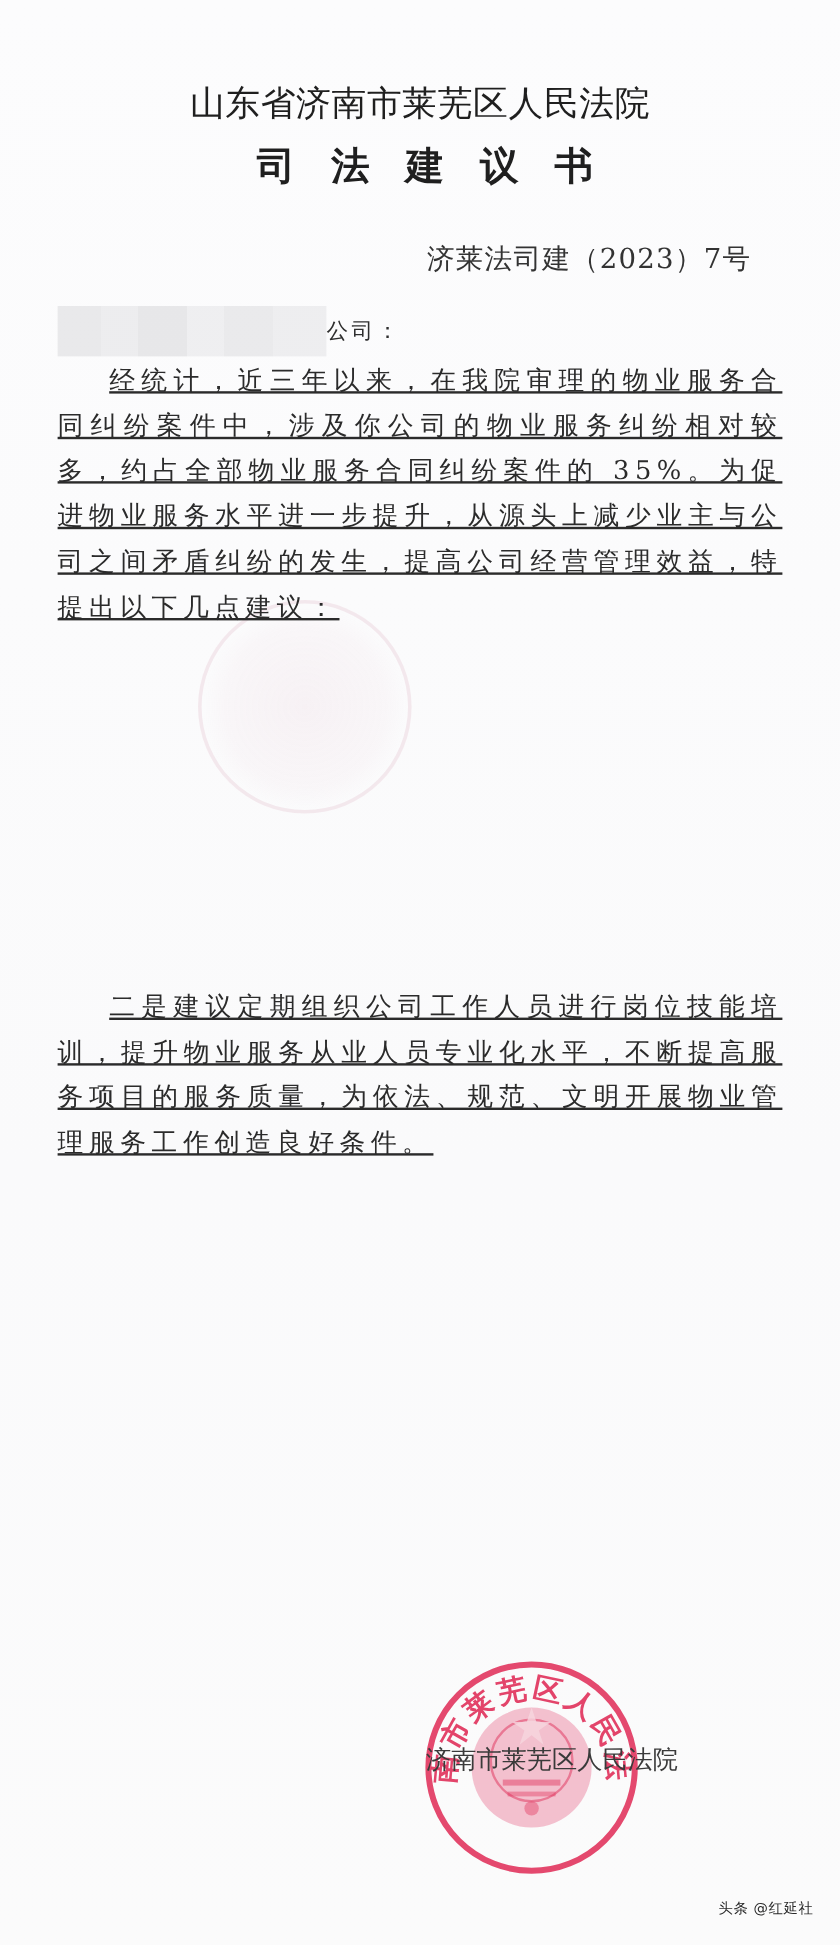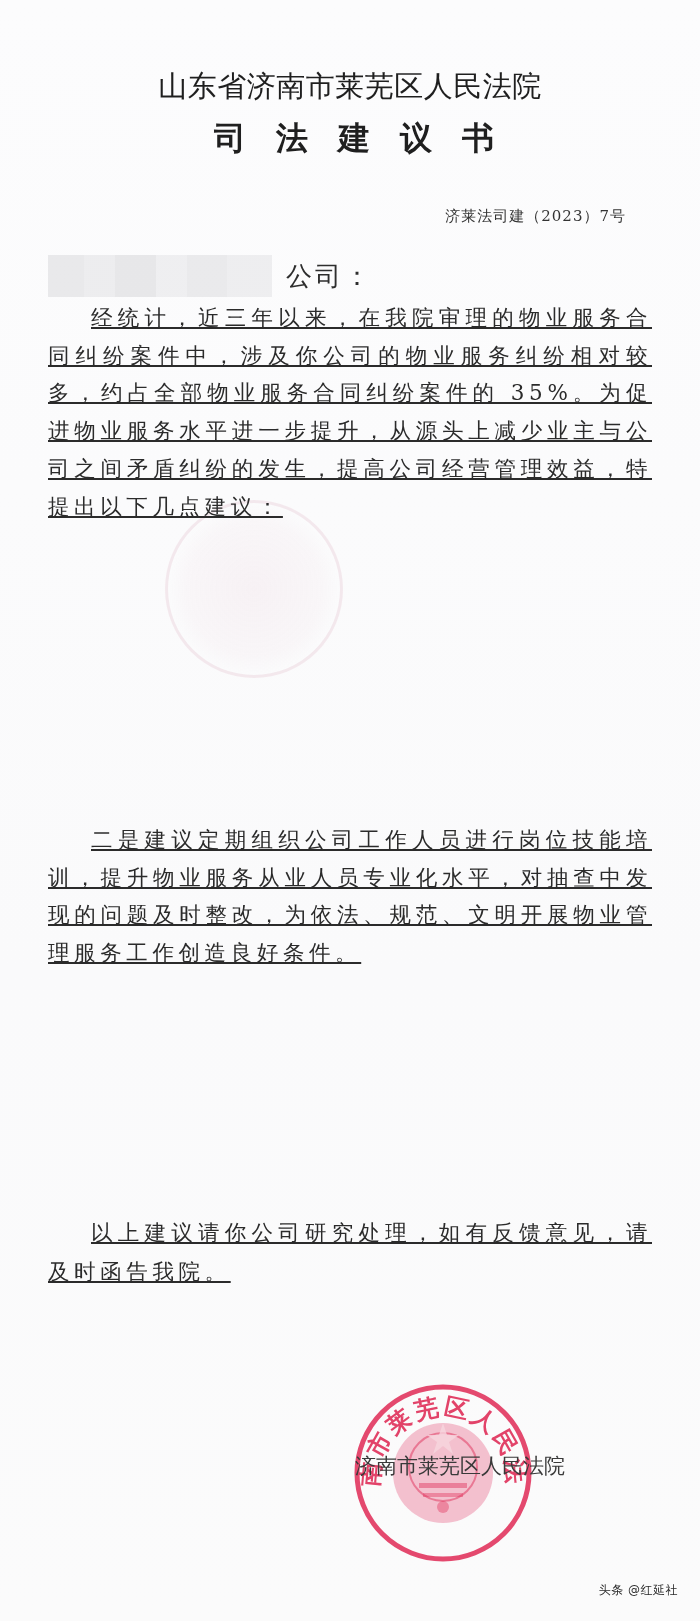--- a/index.html
+++ b/index.html
@@ -44,21 +44,21 @@
     font-size: 32px;
     line-height: 40px;
     color: #1f1f1f;
     letter-spacing: 30px;
     text-indent: 30px;
   }
   .docnum {
     position: absolute;
     top: 198px;
     right: 74px;
-    font-size: 15px;
+    font-size: 23px;
     line-height: 36px;
     color: #333;
     letter-spacing: 1px;
     margin-left: 36px;
   }
   .addressee {
     position: absolute;
     top: 255px;
     left: 48px;
     height: 42px;
@@ -66,23 +66,23 @@
     align-items: center;
   }
   .redacted {
     width: 224px;
     height: 42px;
     background:
       linear-gradient(90deg, #e8e8ea 0 16%, #ececee 16% 30%, #e6e6e8 30% 48%, #eeeef0 48% 62%, #e9e9eb 62% 80%, #ededef 80% 100%);
     opacity: 0.95;
   }
   .addressee-suffix {
-    font-size: 26px;
+    font-size: 18px;
     color: #2e2e2e;
-    margin-left: 14px;
+    margin-left: 0;
     letter-spacing: 3px;
   }
   .body-text {
     position: absolute;
     left: 48px;
     width: 604px;
     font-size: 21.5px;
     color: #2b2b2b;
     letter-spacing: 4.6px;
     line-height: 37.7px;
@@ -161,24 +161,21 @@
     <div class="redacted"></div>
     <span class="addressee-suffix">公司：</span>
   </div>
 
   <div class="ghost-stamp"></div>
 
   <div class="body-text p1">
     <p class="para">经统计，近三年以来，在我院审理的物业服务合同纠纷案件中，涉及你公司的物业服务纠纷相对较多，约占全部物业服务合同纠纷案件的 35%。为促进物业服务水平进一步提升，从源头上减少业主与公司之间矛盾纠纷的发生，提高公司经营管理效益，特提出以下几点建议：</p>
   </div>
   <div class="body-text p3">
-    <p class="para">二是建议定期组织公司工作人员进行岗位技能培训，提升物业服务从业人员专业化水平，对抽查中发现的问题及时整改，为依法、规范、文明开展物业管理服务工作创造良好条件。</p>
-  </div>
-  <div class="body-text p5">
-    <p class="para">以上建议请你公司研究处理，如有反馈意见，请及时函告我院。</p>
+    <p class="para">二是建议定期组织公司工作人员进行岗位技能培训，提升物业服务从业人员专业化水平，不断提高服务项目的服务质量，为依法、规范、文明开展物业管理服务工作创造良好条件。</p>
   </div>
 
   <svg class="stamp" viewBox="0 0 180 180" xmlns="http://www.w3.org/2000/svg">
     <defs>
       <path id="sealArc" d="M 28,112 A 64,64 0 1,1 152,112"></path>
     </defs>
     <circle cx="90" cy="90" r="86" fill="none" stroke="#e0305a" stroke-width="5" opacity="0.88"></circle>
     <circle cx="90" cy="90" r="50" fill="#e5527a" opacity="0.35"></circle>
     <circle cx="90" cy="84" r="34" fill="none" stroke="#e0305a" stroke-width="2" opacity="0.5"></circle>
     <polygon points="90,40 94,52 106,52 96,59 100,71 90,63 80,71 84,59 74,52 86,52" fill="#f6d6df" opacity="0.8"></polygon>

